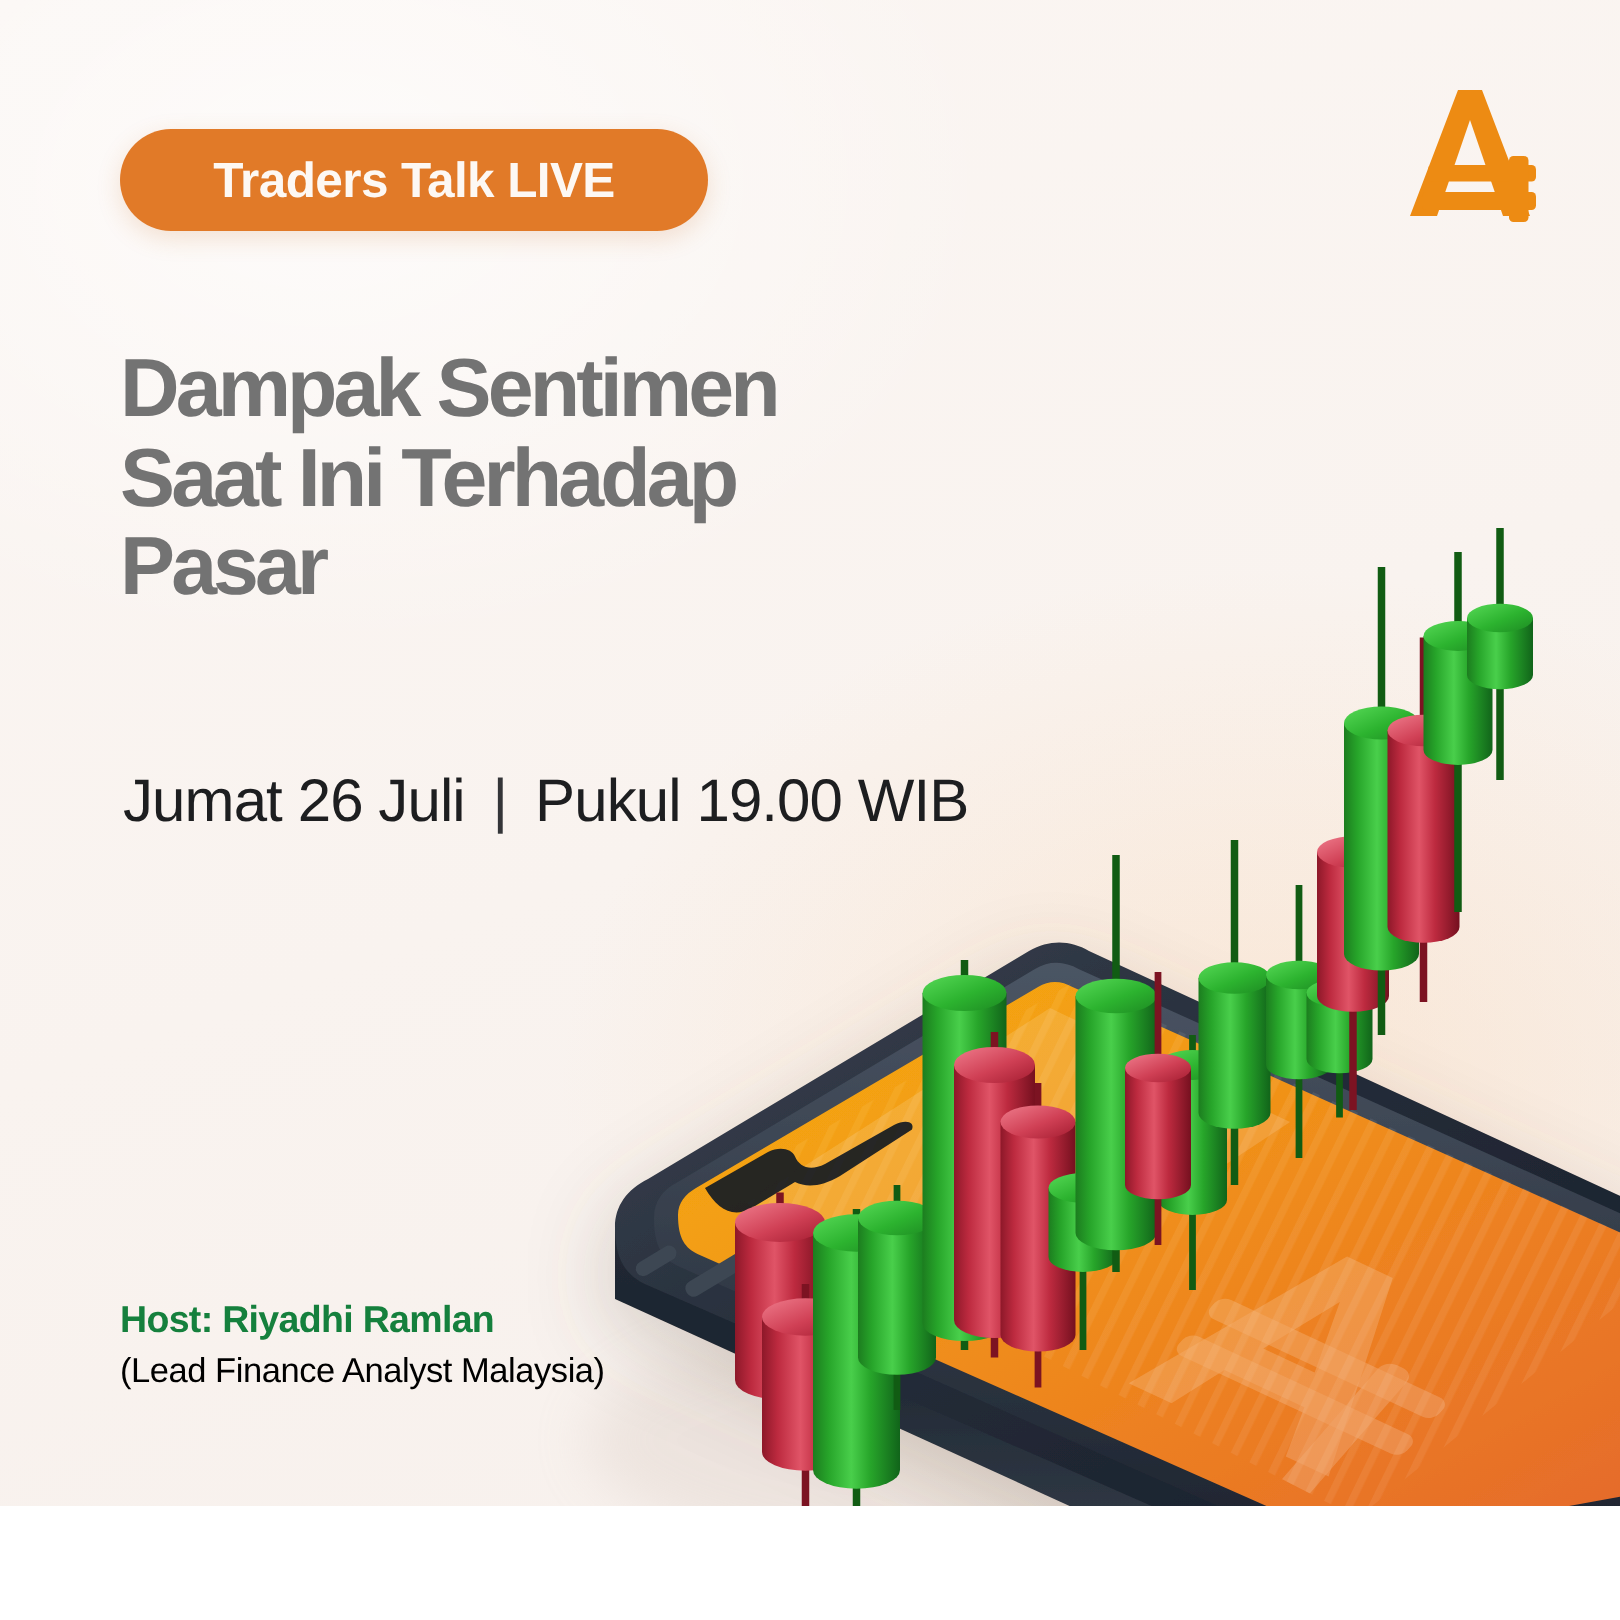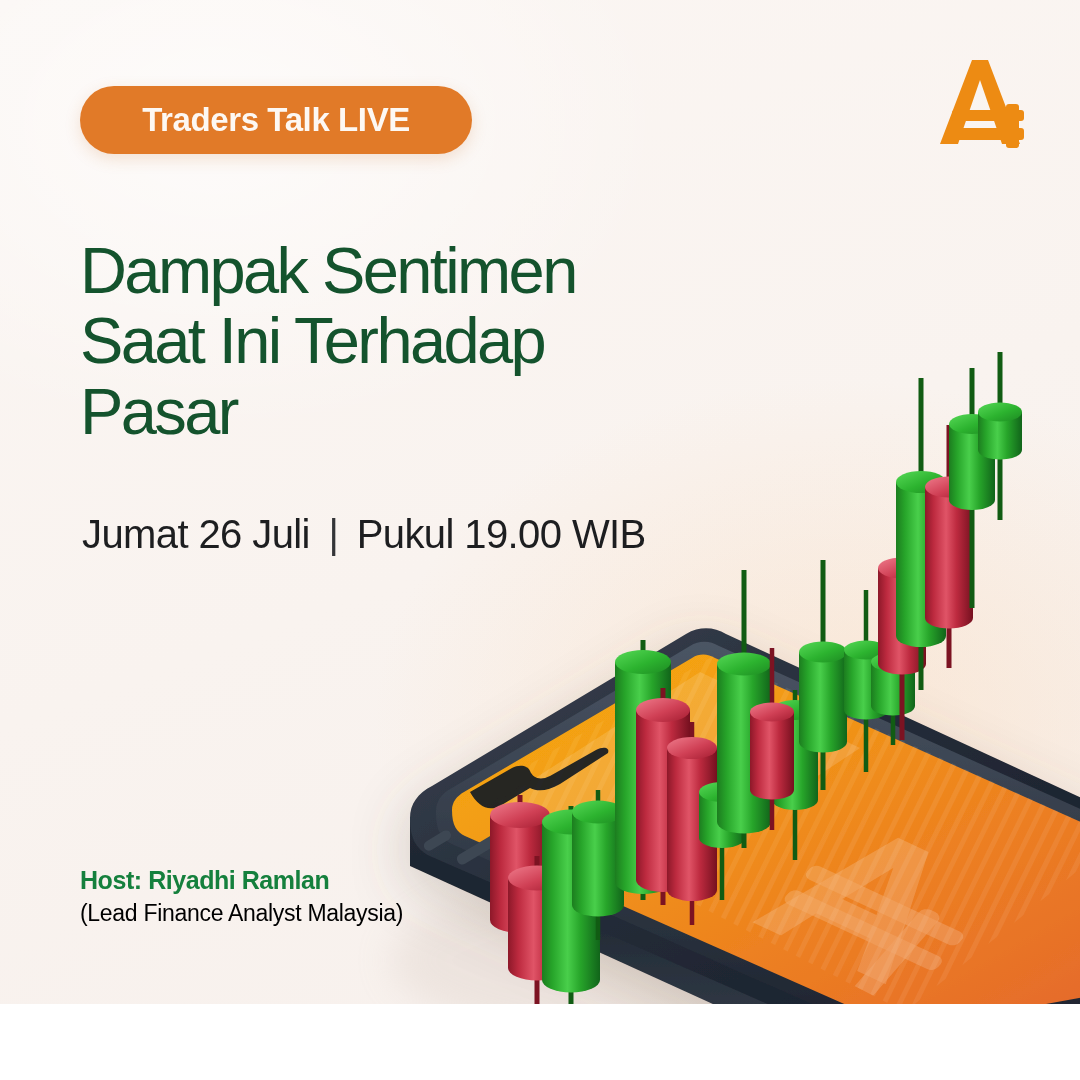--- a/index.html
+++ b/index.html
@@ -55,23 +55,23 @@
     width: 104px;
     height: 100px;
   }
 
   
   .headline {
     position: absolute;
     left: 80px;
     top: 192px;
     width: 760px;
-    color: #14532d;
-    font-size: 65px;
-    font-weight: normal;
+    color: #737373;
+    font-size: 55px;
+    font-weight: bold;
     line-height: 1.085;
     letter-spacing: -2.6px;
   }
   .subhead {
     position: absolute;
     left: 82px;
     top: 512px;
     color: #1d1e20;
     font-size: 40px;
     font-weight: normal;

